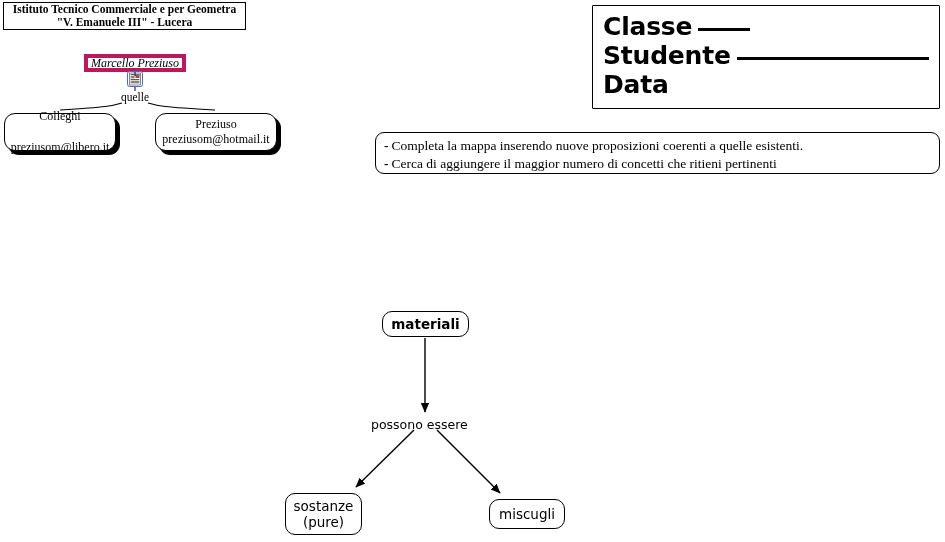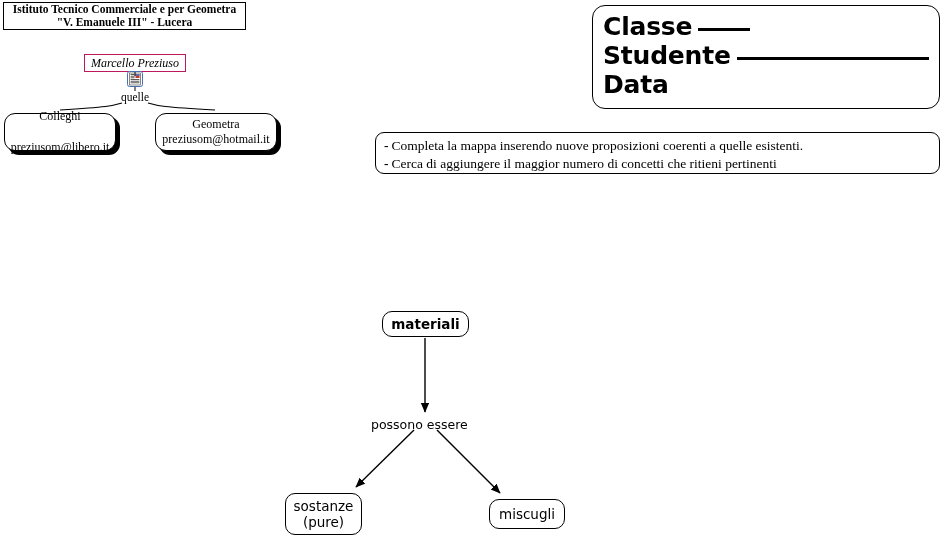--- a/index.html
+++ b/index.html
@@ -37,21 +37,21 @@
     text-align: center;
   }
 
   
   #author-box {
     position: absolute;
     left: 84px;
     top: 54px;
     width: 102px;
     height: 18px;
-    border: 1px solid #be185d;
+    border: 4px solid #be185d;
     background: #ffffff;
     box-sizing: border-box;
     display: flex;
     align-items: center;
     justify-content: center;
     font-family: "Liberation Serif", serif;
     font-style: italic;
     font-size: 12px;
     white-space: nowrap;
   }
@@ -94,21 +94,21 @@
   #studenti-box { left: 155px; top: 113px; width: 122px; height: 38px; }
 
   
   #header-box {
     position: absolute;
     left: 592px;
     top: 5px;
     width: 348px;
     height: 104px;
     border: 1.5px solid #000000;
-    border-radius: 13px;
+    border-radius: 1px;
     background: #ffffff;
     box-sizing: border-box;
     padding: 6px 0 0 10px;
   }
   .header-line {
     font-family: "DejaVu Sans", sans-serif;
     font-weight: bold;
     font-size: 25px;
     line-height: 29px;
     white-space: nowrap;
@@ -221,21 +221,21 @@
 </span>
 
 <div id="email-label">quelle</div>
 
 <div class="shadow-box" id="colleghi-box">
   <div>Colleghi</div>
   <div>preziusom@libero.it</div>
 </div>
 
 <div class="shadow-box" id="studenti-box">
-  <div>Geometra</div>
+  <div>Preziuso</div>
   <div>preziusom@hotmail.it</div>
 </div>
 
 <svg width="945" height="542" style="position:absolute;left:0;top:0;pointer-events:none;">
 
   <line x1="135" y1="72" x2="135" y2="76" stroke="#000" stroke-width="1"></line>
   <line x1="135" y1="87" x2="135" y2="91" stroke="#000" stroke-width="1"></line>
 
   <path d="M 122 103 C 112 106 108 107 60 110" fill="none" stroke="#000" stroke-width="1.2"></path>
 

